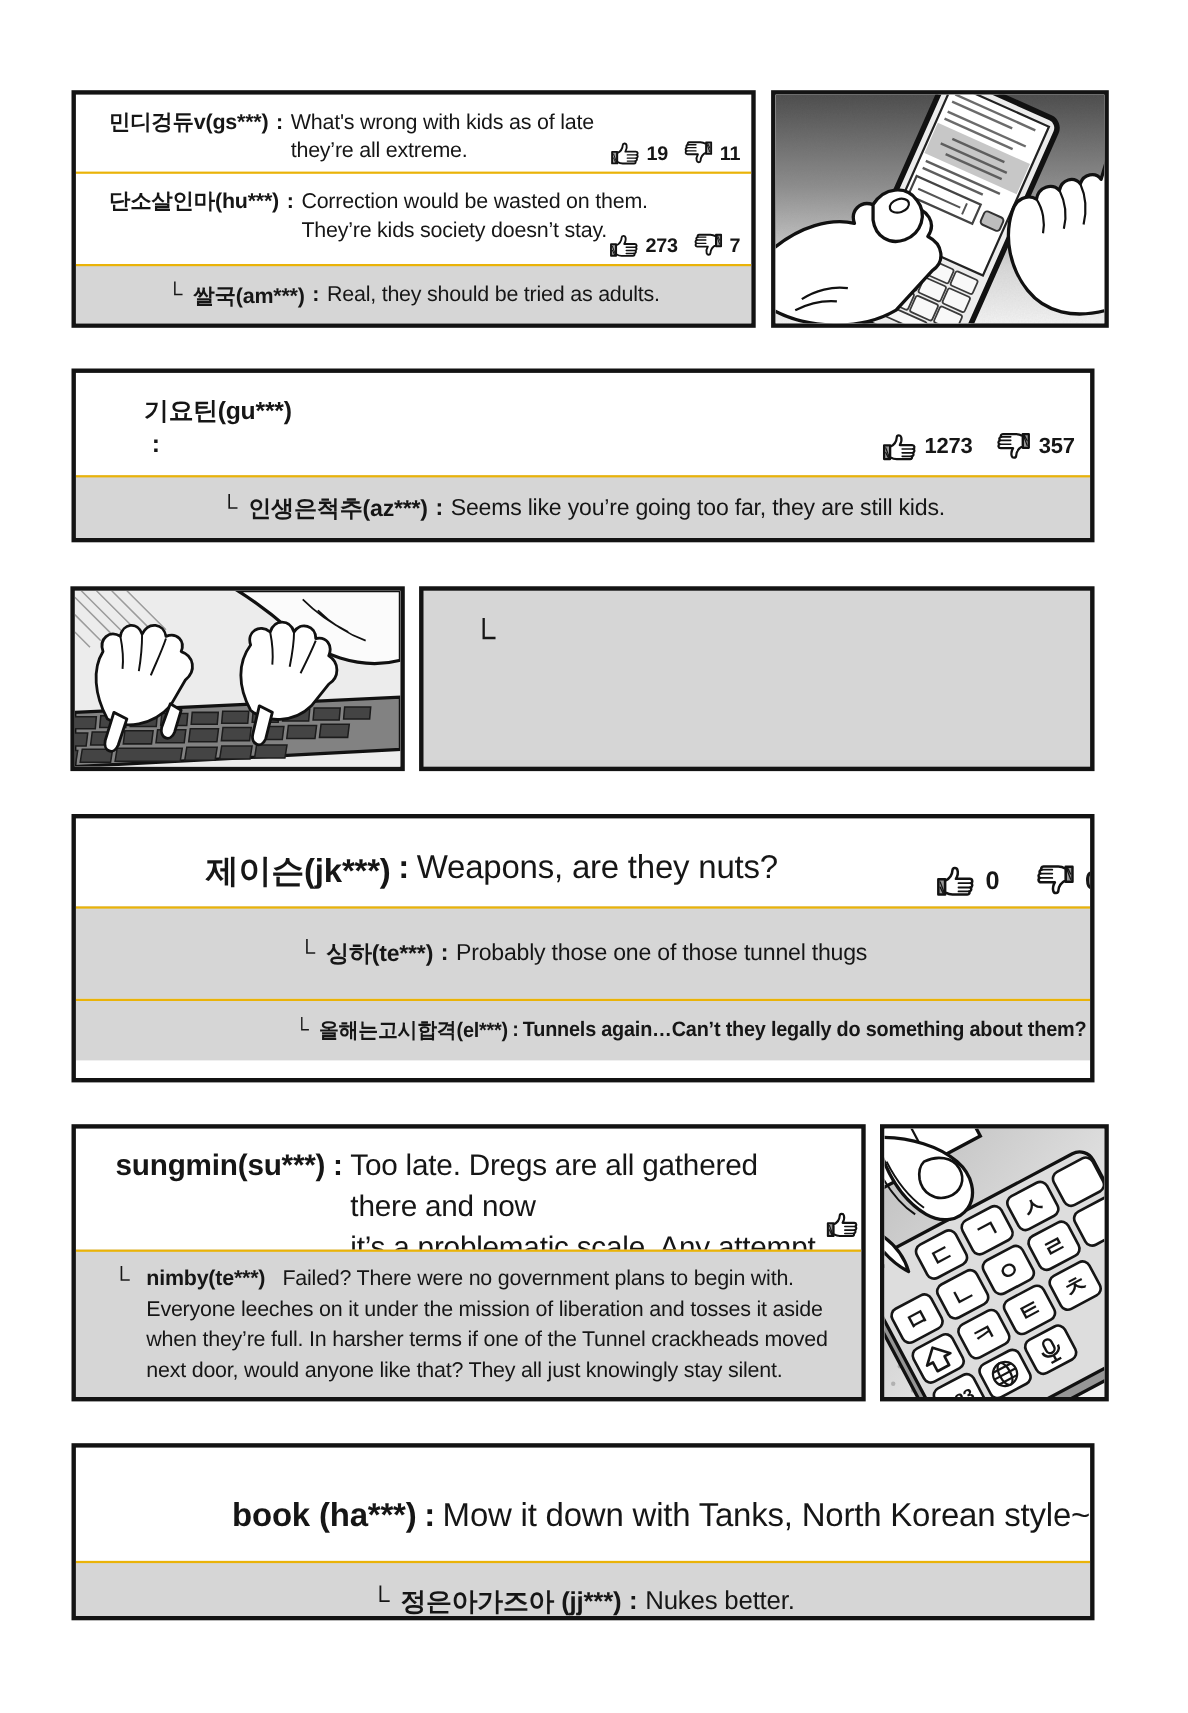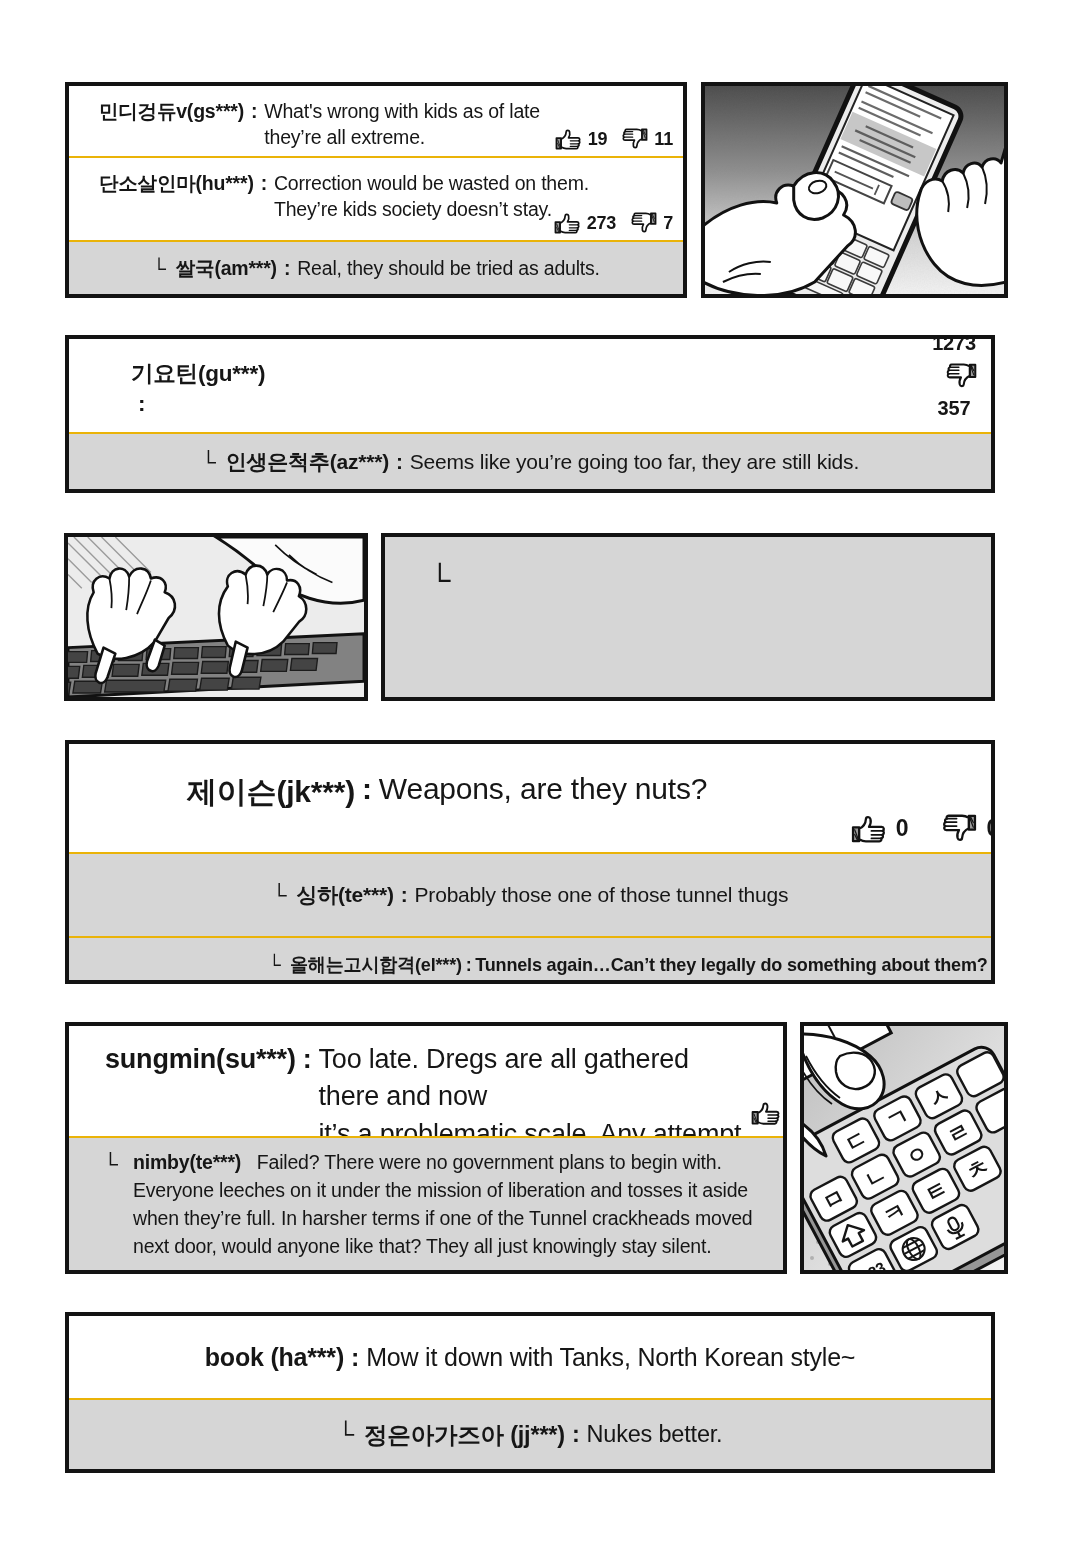--- a/index.html
+++ b/index.html
@@ -19,21 +19,21 @@
   .th.down{transform:rotate(180deg);}
   .reply{display:flex;align-items:center;justify-content:center;font-weight:600;}
   .marker{font-weight:700;margin-right:10px;}
   
   .p1 .cwrap{padding:13px 8px 0 30px;font-size:19.5px;line-height:1.32;}
   .p1 .votes{right:10px;bottom:5px;gap:6px;font-size:18px;}
   .p1 .th{width:27px;height:24px;}
   .p1 .reply{font-size:19.5px;}
   
   .p2 .cwrap{padding:20px 8px 0 62px;font-size:22.5px;line-height:1.34;flex-direction:column;}
-  .p2 .votes{right:14px;bottom:12px;gap:7px;font-size:20px;flex-direction:column;}
+  .p2 .votes{right:14px;bottom:12px;gap:7px;font-size:20px;}
   .p2 .th{width:32px;height:28px;}
   .p2 .reply{font-size:21px;}
   
   .p3box{background:#d6d6d6;}
   .p3in{padding:26px 24px 0 44px;display:flex;font-size:26.5px;line-height:1.35;font-weight:600;}
   .p3in .marker{font-size:30px;margin-right:18px;line-height:1.1;}
   
   .p4main{padding:28px 8px 0 118px;font-size:30px;display:flex;}
   .p4 .votes{right:-8px;bottom:8px;gap:9px;font-size:23px;}
   .p4 .th{width:36px;height:31px;}
@@ -41,21 +41,21 @@
   .p4 .r1{font-size:21px;}
   .p4 .r2{font-size:19px;justify-content:flex-end;padding-right:3px;white-space:nowrap;}
   .cond{transform:scaleX(.95);transform-origin:100% 50%;}
   
   .p5 .cwrap{padding:15px 40px 0 36px;font-size:27px;line-height:1.38;}
   .p5 .votes{right:2px;bottom:10px;}
   .p5 .th{width:30px;height:26px;}
   .p5reply{padding:11px 16px 6px 64px;font-size:19.5px;line-height:1.43;font-weight:600;}
   .p5reply .marker{position:absolute;left:34px;top:11px;font-size:21px;}
   
-  .p6main{display:flex;align-items:center;justify-content:center;font-size:25px;}
+  .p6main{display:flex;align-items:center;justify-content:flex-end;font-size:30px;margin-top:21px;}
   .p6 .reply{font-size:23.5px;}
   b{font-weight:700;}
   svg text{font-family:"Liberation Sans","DejaVu Sans",sans-serif;}
 </style>
 </head>
 <body>
 
 <svg width="0" height="0" style="position:absolute">
   <symbol id="thumb" viewBox="0 0 30 26">
     <g stroke="#121212" stroke-width="1.9" stroke-linejoin="round" stroke-linecap="round">
@@ -259,21 +259,21 @@
     </svg>
   </section>
 
   <section class="panel p3box" style="left:381px;top:533px;width:614px;height:168px">
     <div class="p3in">
       <span class="marker">└</span>
     </div>
   </section>
 
   <section class="panel p4" style="left:65px;top:740px;width:930px;height:244px">
-    <div class="row" style="height:108px">
+    <div class="row" style="height:80px">
       <div class="p4main">
         <span class="nm">제이슨(jk***)</span>
         <span class="col">:</span>
         <span class="txt">Weapons, are they nuts?</span>
       </div>
       <span class="votes">
         <svg class="th">
             <use href="#thumb" xlink:href="#thumb"></use>
           </svg>
         <b>0</b>

